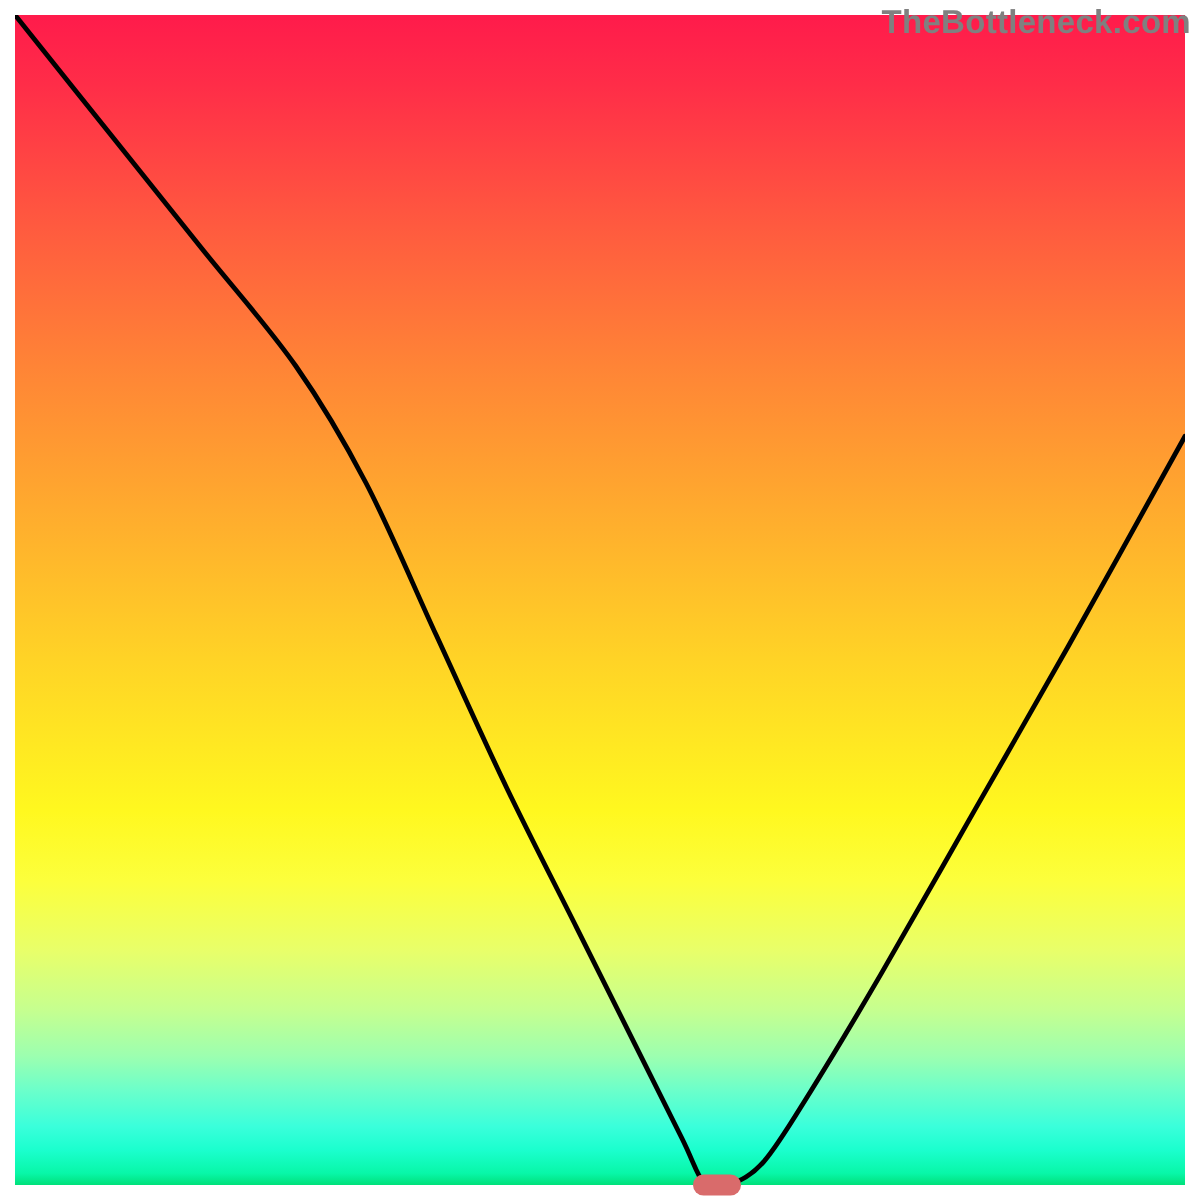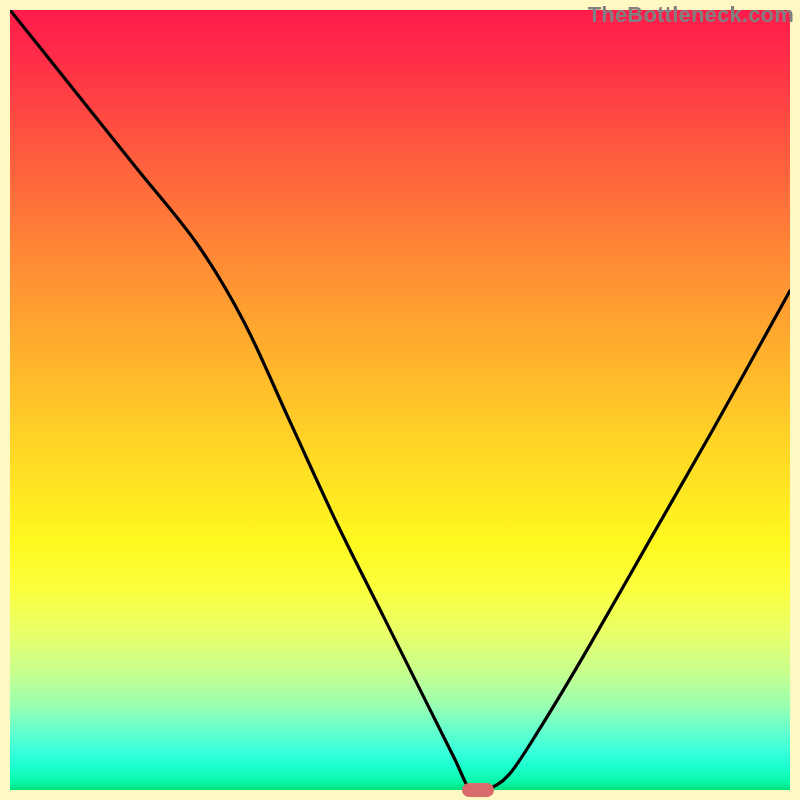--- a/index.html
+++ b/index.html
@@ -8,21 +8,21 @@
     width: 800px;
     height: 800px;
     background: #000;
     overflow: hidden;
     font-family: Arial, Helvetica, sans-serif;
   }
   .frame {
     position: relative;
     width: 800px;
     height: 800px;
-    background: #fef9c3;
+    background: #ffffff;
   }
   .plot-area {
     position: absolute;
     left: 10px;
     top: 10px;
     width: 780px;
     height: 780px;
     background: linear-gradient(to bottom,
       #ff1b4b 0%,
       #ff2d48 6%,

